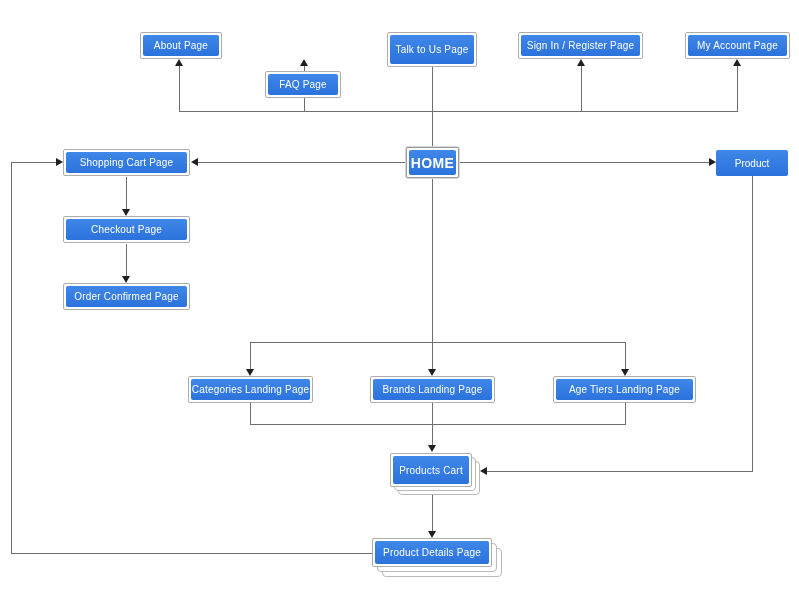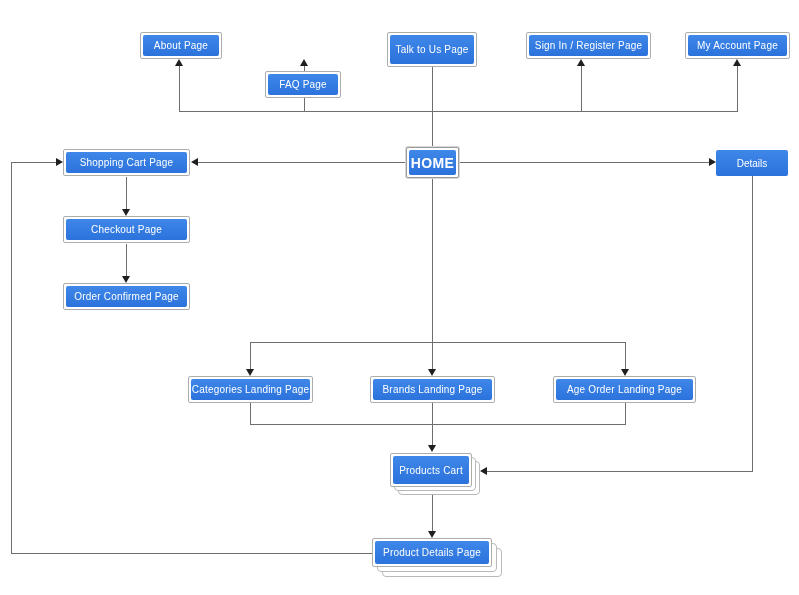--- a/index.html
+++ b/index.html
@@ -112,52 +112,52 @@
 
   <div class="node" style="left:140px;top:32px;width:82px;height:27px;">
     <div class="inner">About Page</div>
   </div>
   <div class="node" style="left:265px;top:32px;width:76px;height:27px;margin-top:39px;">
     <div class="inner">FAQ Page</div>
   </div>
   <div class="node" style="left:387px;top:32px;width:90px;height:35px;">
     <div class="inner">Talk to Us Page</div>
   </div>
-  <div class="node" style="left:518px;top:32px;width:125px;height:27px;margin-left:8px;">
+  <div class="node" style="left:518px;top:32px;width:125px;height:27px;">
     <div class="inner">Sign In / Register Page</div>
   </div>
   <div class="node" style="left:685px;top:32px;width:105px;height:27px;">
     <div class="inner">My Account Page</div>
   </div>
 
   <div class="node home" style="left:406px;top:147px;width:53px;height:31px;">
     <div class="inner">HOME</div>
   </div>
   <div class="node" style="left:63px;top:149px;width:127px;height:27px;">
     <div class="inner">Shopping Cart Page</div>
   </div>
   <div class="flat" style="left:716px;top:150px;width:72px;height:26px;">
-    <span>Details</span>
+    <span>Product</span>
   </div>
 
   <div class="node" style="left:63px;top:216px;width:127px;height:27px;">
     <div class="inner">Checkout Page</div>
   </div>
   <div class="node" style="left:63px;top:283px;width:127px;height:27px;">
     <div class="inner">Order Confirmed Page</div>
   </div>
 
   <div class="node" style="left:188px;top:376px;width:125px;height:27px;">
     <div class="inner">Categories Landing Page</div>
   </div>
   <div class="node" style="left:370px;top:376px;width:125px;height:27px;">
     <div class="inner">Brands Landing Page</div>
   </div>
   <div class="node" style="left:553px;top:376px;width:143px;height:27px;">
-    <div class="inner">Age Order Landing Page</div>
+    <div class="inner">Age Tiers Landing Page</div>
   </div>
 
   <div class="node" style="left:390px;top:453px;width:82px;height:34px;">
     <div class="inner">Products Cart</div>
   </div>
   <div class="node" style="left:372px;top:538px;width:120px;height:29px;">
     <div class="inner">Product Details Page</div>
   </div>
 
 </div>

